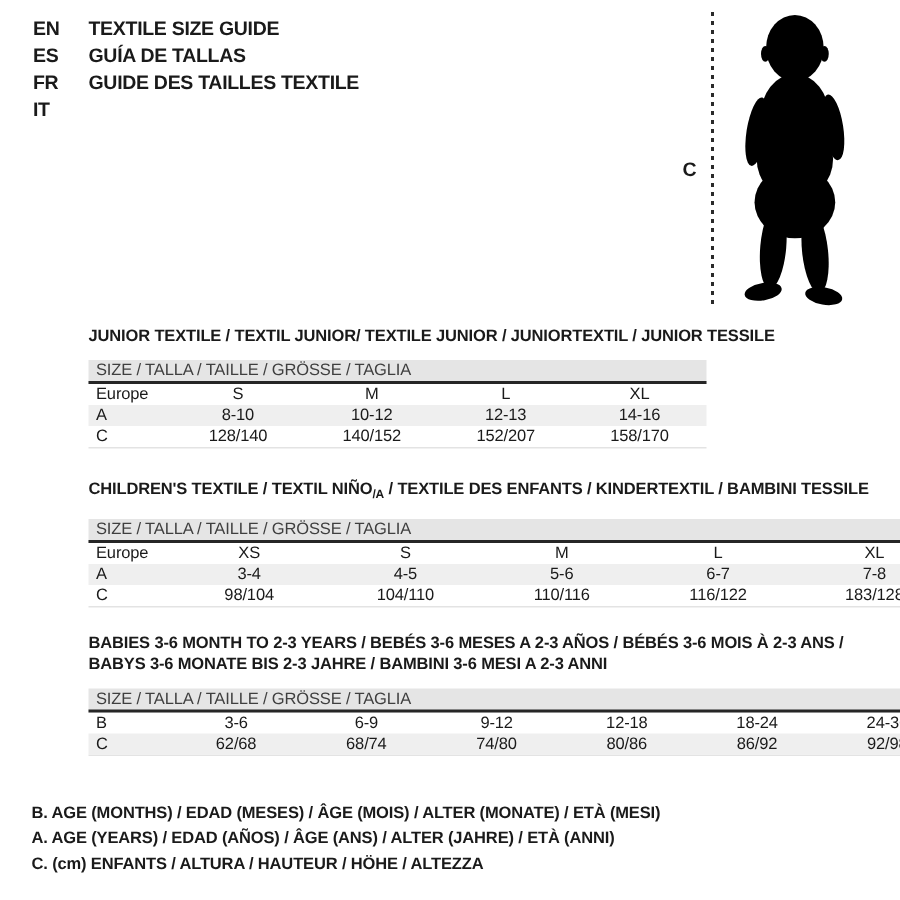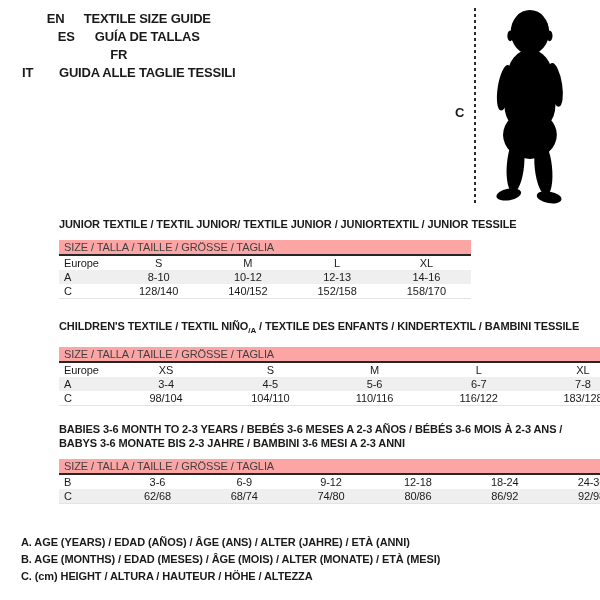--- a/index.html
+++ b/index.html
@@ -4,40 +4,40 @@
 <style>
   html,body{margin:0;padding:0;}
   body{
     width:600px;height:600px;position:relative;overflow:hidden;
     background:#ffffff;color:#1a1a1a;
     font-family:"Liberation Sans", sans-serif;
     -webkit-font-smoothing:antialiased;
   }
   
   .lang-block{position:absolute;left:22px;top:10px;}
-  .lang-row{display:flex;font-size:13px;line-height:18px;font-weight:700;letter-spacing:-0.2px;justify-content:center;}
+  .lang-row{display:flex;font-size:13px;line-height:18px;font-weight:700;letter-spacing:-0.2px;}
   .lang-code{width:37px;}
   
   .height-line{
     position:absolute;left:474px;top:8px;width:2px;height:198px;
     background:repeating-linear-gradient(to bottom,#2a2a2a 0 3px,transparent 3px 6px);
   }
   .height-label{position:absolute;left:455px;top:105px;font-size:13px;font-weight:700;}
   .silhouette-svg{position:absolute;left:479px;top:8px;}
   .silhouette-svg *{fill:#000000;}
   
   .tables-area{position:absolute;left:0;top:0;width:600px;height:600px;margin-left:44px;}
   .table-section{position:absolute;}
   .table-section:nth-child(1){top:217px;left:15px;width:412px;}
   .table-section:nth-child(2){top:319px;left:15px;width:576px;}
   .table-section:nth-child(3){top:422px;left:15px;width:576px;}
   .table-title{font-size:11px;font-weight:700;line-height:14px;letter-spacing:-0.1px;margin-bottom:9px;white-space:nowrap;}
   .table-title sub{font-size:8px;}
   .size-bar{
-    background:#fca5a5;border-bottom:2px solid #262626;
+    background:#e5e5e5;border-bottom:2px solid #262626;
     height:14px;line-height:14px;font-size:11px;color:#3f3f3f;
     padding-left:5px;letter-spacing:-0.1px;
   }
   .tbl{border-bottom:1px solid #e3e3e3;}
   .trow{display:flex;height:14px;align-items:center;font-size:11px;letter-spacing:-0.1px;}
   .trow.alt{background:#efefef;}
   .trow .lbl{width:55px;padding-left:5px;box-sizing:border-box;}
   .trow .cell{flex:1;text-align:center;}
   
   .footnotes{position:absolute;left:21px;top:534px;}
@@ -50,24 +50,24 @@
     <div class="lang-row">
       <span class="lang-code">EN</span>
       <span class="lang-title">TEXTILE SIZE GUIDE</span>
     </div>
     <div class="lang-row">
       <span class="lang-code">ES</span>
       <span class="lang-title">GUÍA DE TALLAS</span>
     </div>
     <div class="lang-row">
       <span class="lang-code">FR</span>
+      <span class="lang-title">GUIDE DES TAILLES TEXTILE</span>
     </div>
     <div class="lang-row">
       <span class="lang-code">IT</span>
-      <span class="lang-title">GUIDA ALLE TAGLIE TESSILI</span>
     </div>
   </div>
 
 <div class="height-line"></div>
 <div class="height-label">C</div>
 <svg class="silhouette-svg" width="98" height="198" viewBox="0 0 100 206" xmlns="http://www.w3.org/2000/svg">
   <ellipse cx="31.5" cy="29" rx="3" ry="5.5"></ellipse>
   <ellipse cx="72.5" cy="29" rx="3" ry="5.5"></ellipse>
   <ellipse cx="52" cy="25" rx="20" ry="23"></ellipse>
   <ellipse cx="52" cy="73" rx="24" ry="30"></ellipse>
@@ -99,21 +99,21 @@
           <span class="lbl">A</span>
           <span class="cell">8-10</span>
           <span class="cell">10-12</span>
           <span class="cell">12-13</span>
           <span class="cell">14-16</span>
         </div>
         <div class="trow">
           <span class="lbl">C</span>
           <span class="cell">128/140</span>
           <span class="cell">140/152</span>
-          <span class="cell">152/158</span>
+          <span class="cell">152/207</span>
           <span class="cell">158/170</span>
         </div>
       </div>
     </section>
     <section class="table-section">
       <div class="table-title">
         <div class="title-line"><span>CHILDREN'S TEXTILE / TEXTIL NIÑO</span><sub>/A</sub><span> / TEXTILE DES ENFANTS / KINDERTEXTIL / BAMBINI TESSILE</span></div>
       </div>
       <div class="size-bar">SIZE / TALLA / TAILLE / GRÖSSE / TAGLIA</div>
       <div class="tbl">
@@ -166,16 +166,16 @@
           <span class="cell">74/80</span>
           <span class="cell">80/86</span>
           <span class="cell">86/92</span>
           <span class="cell">92/98</span>
         </div>
       </div>
     </section>
   </div>
 
 <div class="footnotes">
+    <div class="footnote">B. AGE (MONTHS) / EDAD (MESES) / ÂGE (MOIS) / ALTER (MONATE) / ETÀ (MESI)</div>
     <div class="footnote">A. AGE (YEARS) / EDAD (AÑOS) / ÂGE (ANS) / ALTER (JAHRE) / ETÀ (ANNI)</div>
-    <div class="footnote">B. AGE (MONTHS) / EDAD (MESES) / ÂGE (MOIS) / ALTER (MONATE) / ETÀ (MESI)</div>
-    <div class="footnote">C. (cm) HEIGHT / ALTURA / HAUTEUR / HÖHE / ALTEZZA</div>
+    <div class="footnote">C. (cm) ENFANTS / ALTURA / HAUTEUR / HÖHE / ALTEZZA</div>
   </div>
 
 </body></html>

